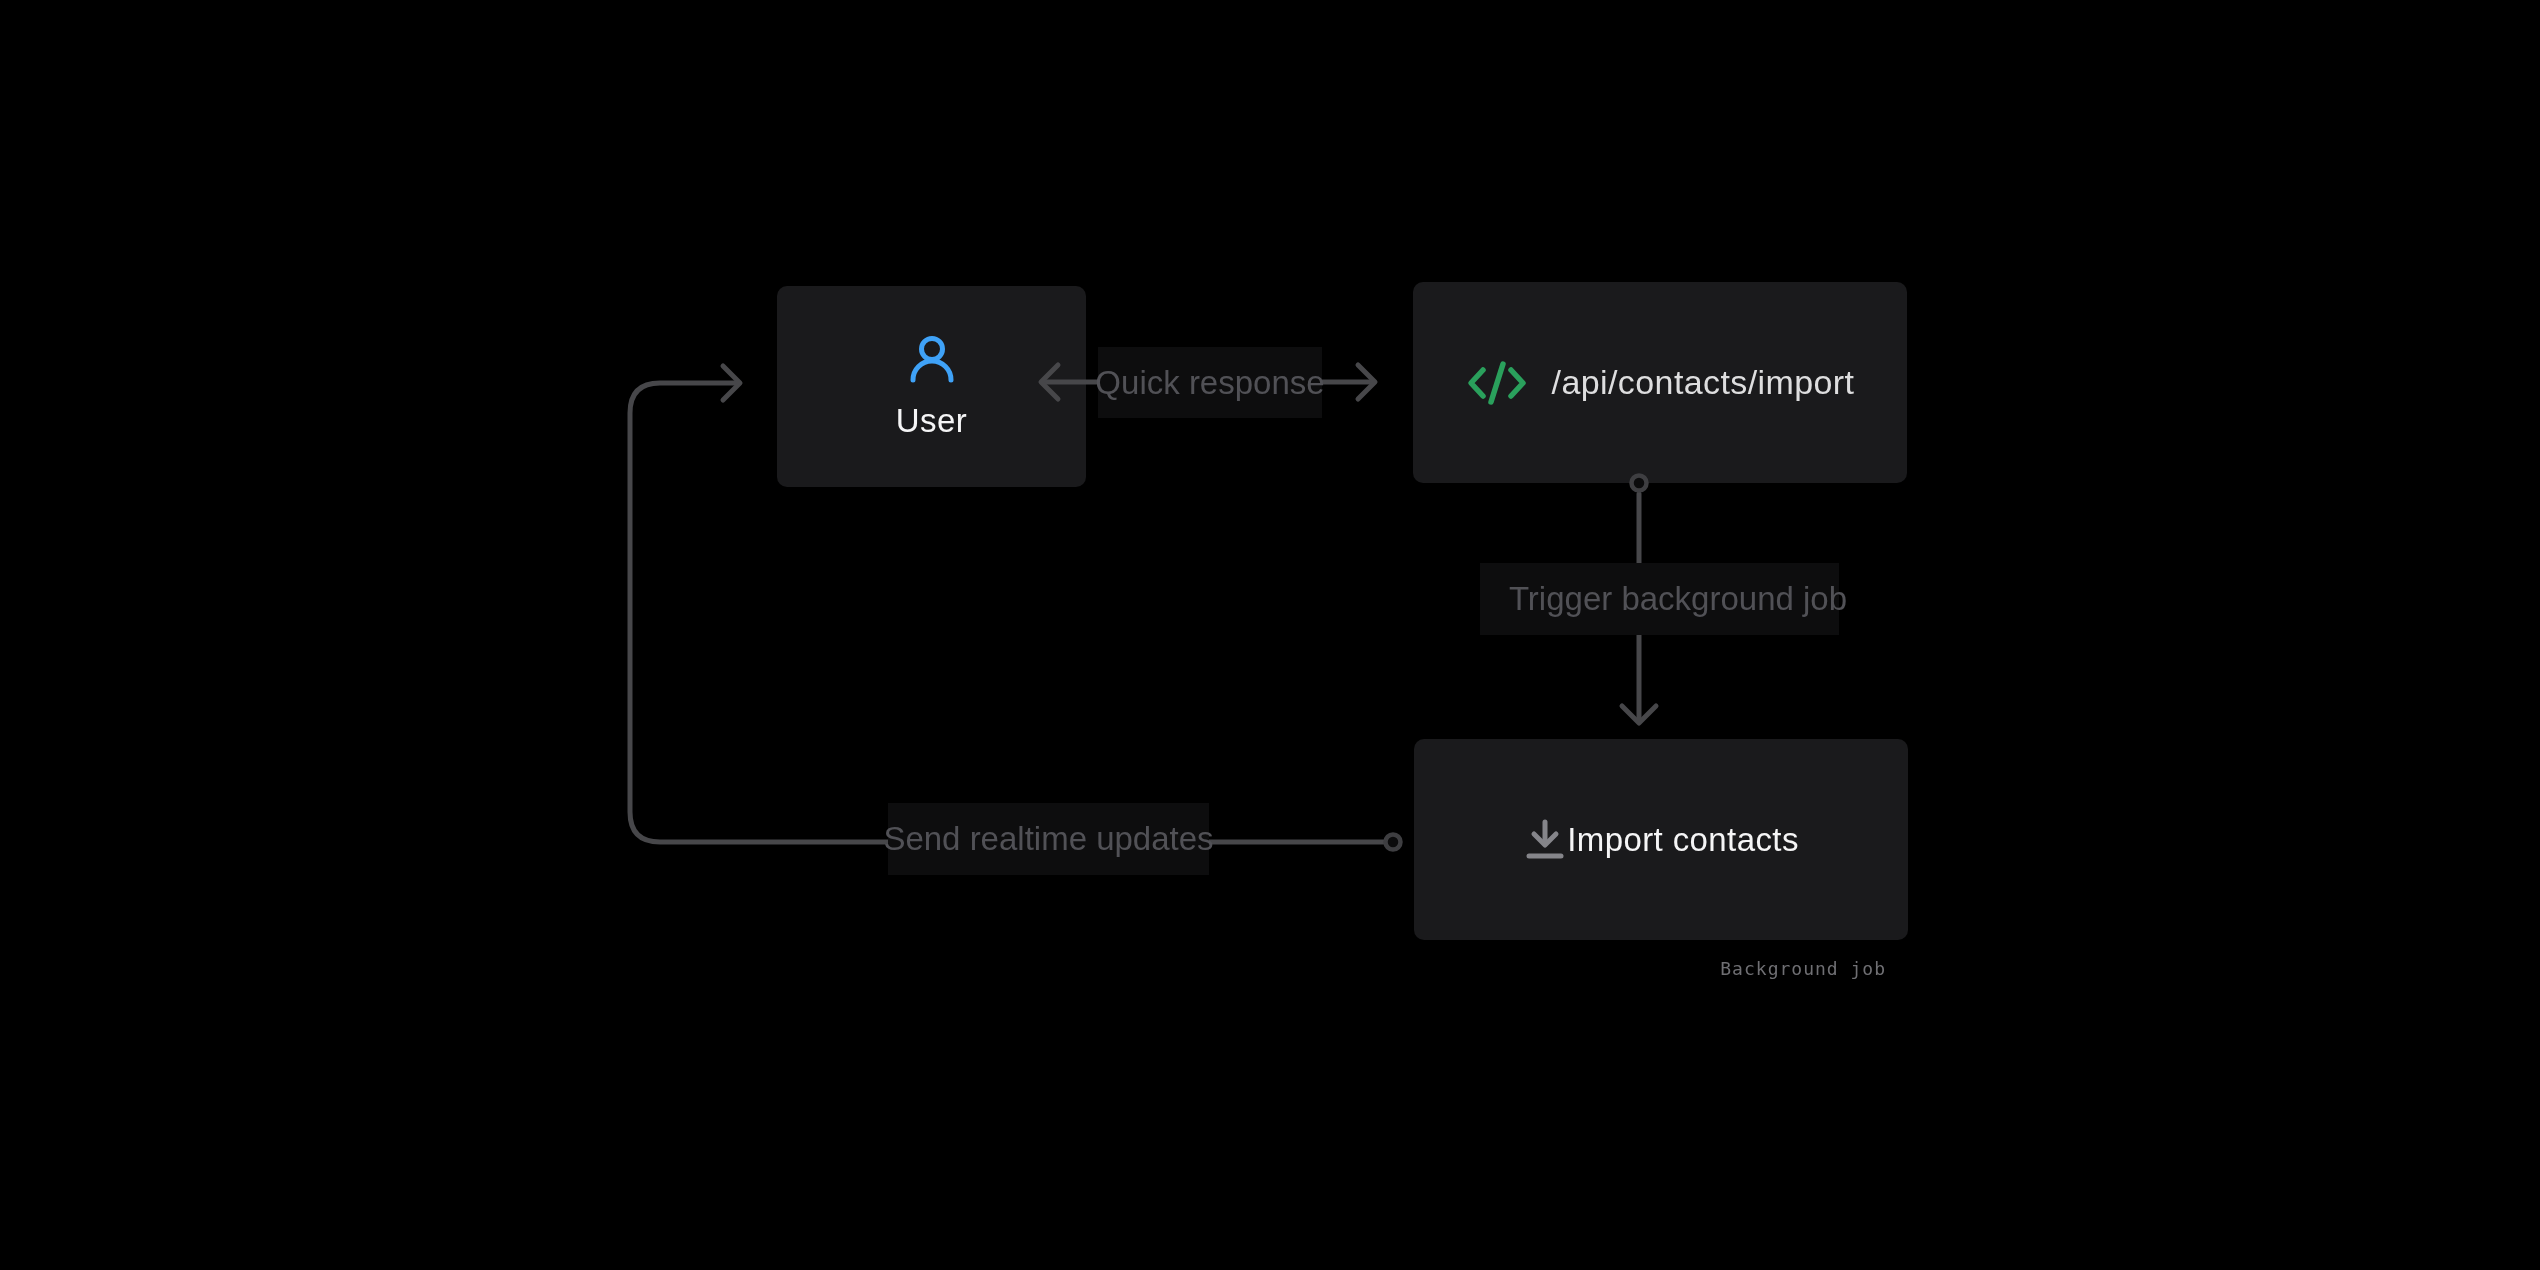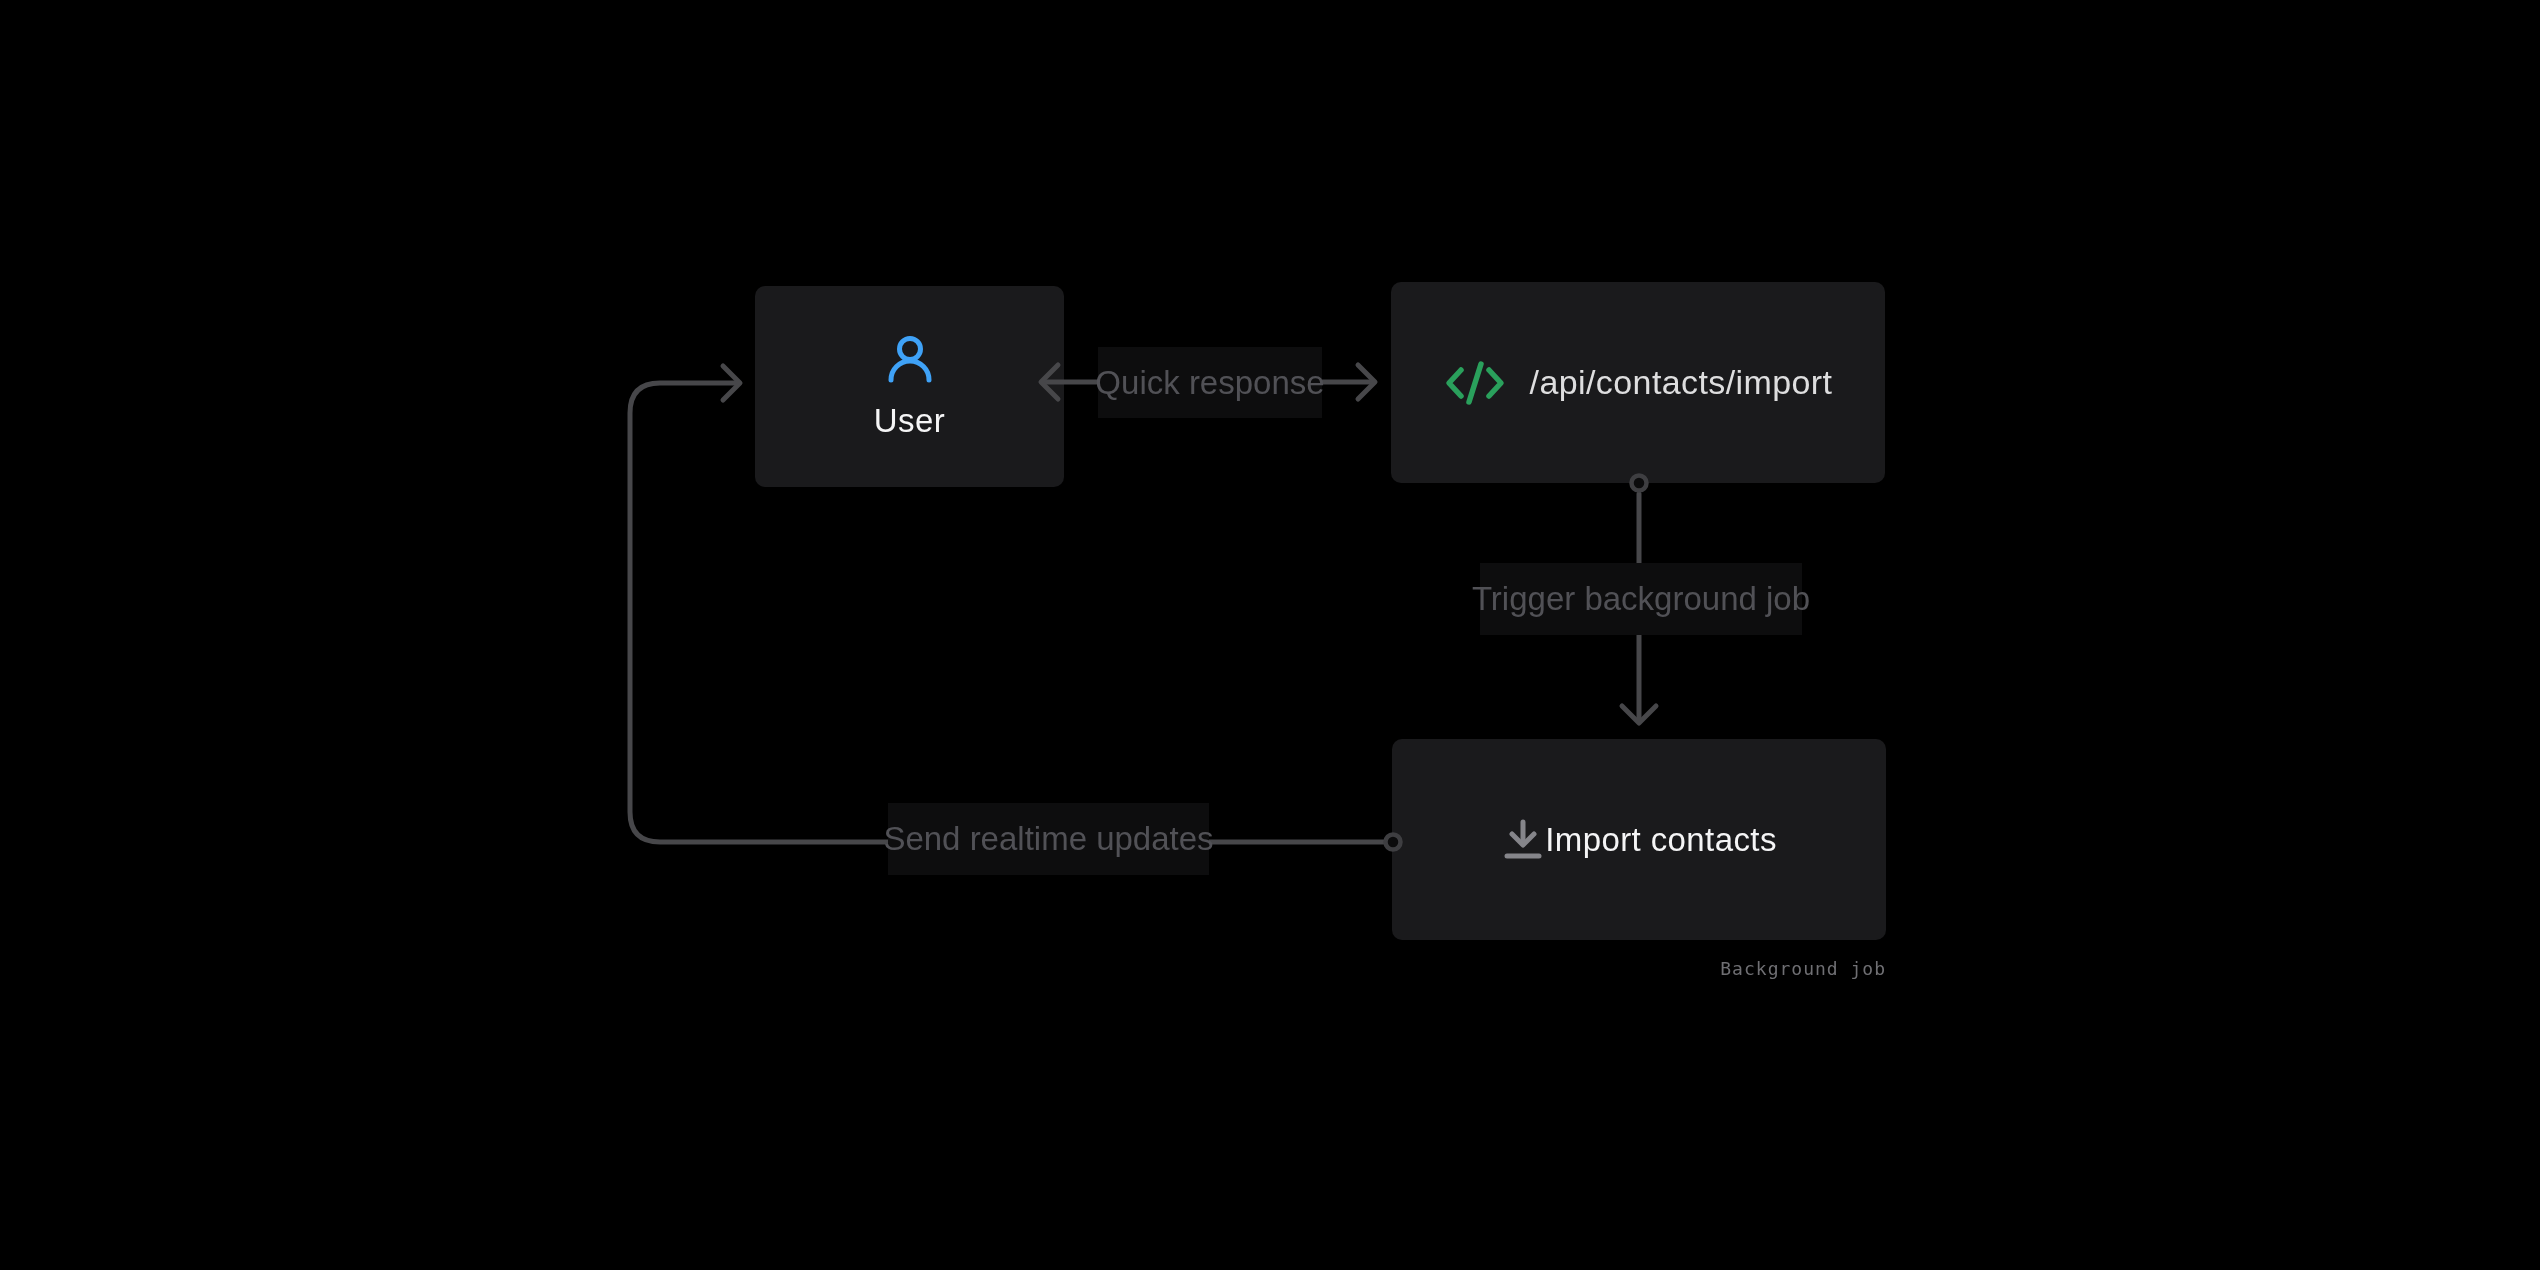--- a/index.html
+++ b/index.html
@@ -26,20 +26,21 @@
   }
   
   .node {
     position: absolute;
     background: #1a1a1c;
     border-radius: 10px;
     display: flex;
     align-items: center;
     justify-content: center;
     z-index: 1;
+    margin-left: 22px;
   }
   #node-user {
     left: 755px; top: 286px;
     width: 309px; height: 201px;
     flex-direction: column;
     gap: 15px;
   }
   #node-api {
     left: 1391px; top: 282px;
     width: 494px; height: 201px;
@@ -65,21 +66,21 @@
     background: #0d0d0e;
     color: #515156;
     font-size: 33px;
     display: flex;
     align-items: center;
     justify-content: center;
     white-space: nowrap;
     z-index: 3;
   }
   #label-quick-response  { left: 1098px; top: 347px; width: 224px; height: 71px; }
-  #label-trigger-job     { left: 1480px; top: 563px; width: 322px; height: 72px; }
+  #label-trigger-job     { left: 1480px; top: 563px; width: 322px; height: 72px; padding-left: 37px; }
   #label-realtime        { left: 888px;  top: 803px; width: 321px; height: 72px; }
   
   .annotation {
     position: absolute;
     left: 1390px; top: 958px;
     width: 496px;
     text-align: right;
     font-family: "DejaVu Sans Mono", monospace;
     font-size: 18px;
     letter-spacing: 1px;

